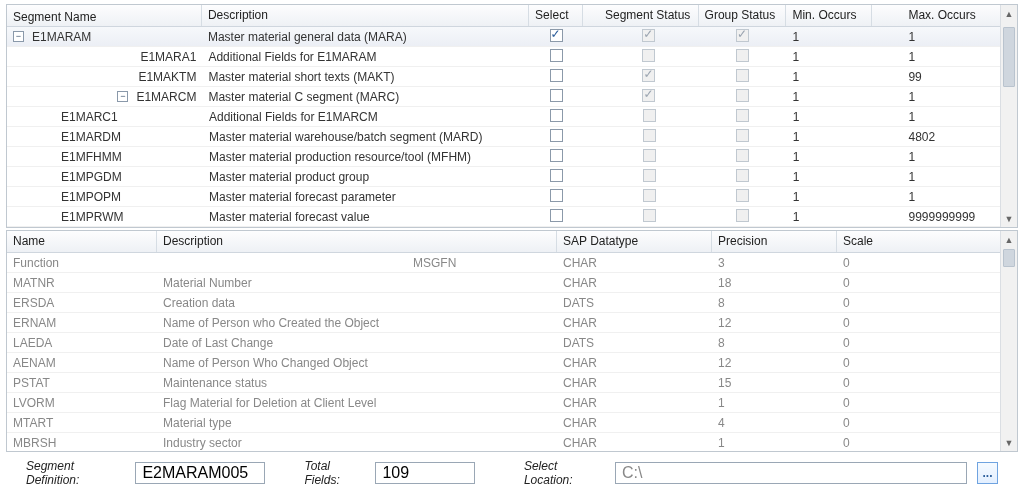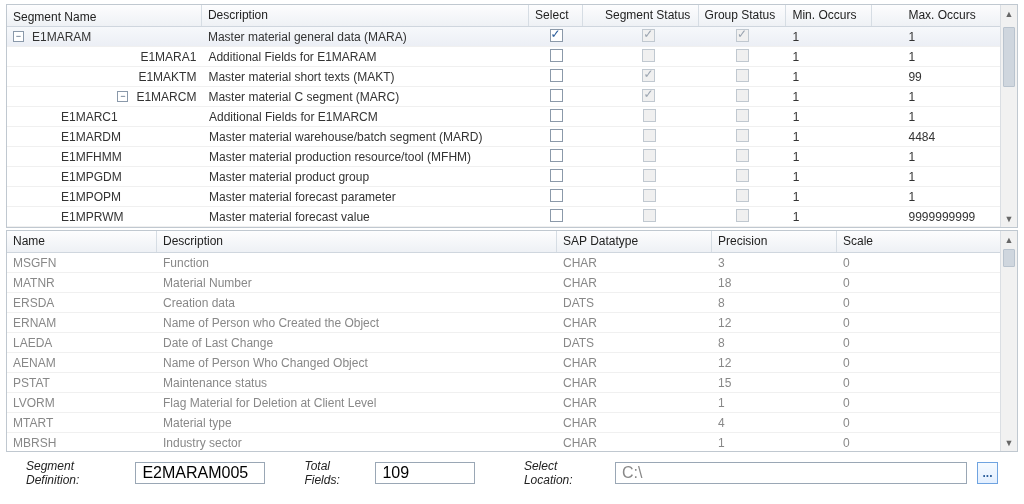--- a/index.html
+++ b/index.html
@@ -240,21 +240,21 @@
           </div>
           <div class="grid-row">
             <div class="cell t-segname indent2">
               <span>E1MARDM</span>
             </div>
             <div class="cell t-desc">Master material warehouse/batch segment (MARD)</div>
             <div class="cell t-select"><span class="chk"></span></div>
             <div class="cell t-segstat"><span class="chk disabled"></span></div>
             <div class="cell t-grpstat"><span class="chk disabled"></span></div>
             <div class="cell t-min">1</div>
-            <div class="cell t-max">4484</div>
+            <div class="cell t-max">4802</div>
           </div>
           <div class="grid-row">
             <div class="cell t-segname indent2">
               <span>E1MFHMM</span>
             </div>
             <div class="cell t-desc">Master material production resource/tool (MFHM)</div>
             <div class="cell t-select"><span class="chk"></span></div>
             <div class="cell t-segstat"><span class="chk disabled"></span></div>
             <div class="cell t-grpstat"><span class="chk disabled"></span></div>
             <div class="cell t-min">1</div>
@@ -306,22 +306,22 @@
     <div class="grid">
       <div class="grid-header">
         <div class="hcell b-name">Name</div>
         <div class="hcell b-desc">Description</div>
         <div class="hcell b-sdt">SAP Datatype</div>
         <div class="hcell b-prec">Precision</div>
         <div class="hcell b-scale" style="border-right:none;">Scale</div>
       </div>
       <div class="grid-body" id="bot-body">
           <div class="grid-row">
+            <div class="cell b-desc lower-text">Function</div>
             <div class="cell b-name lower-text">MSGFN</div>
-            <div class="cell b-desc lower-text">Function</div>
             <div class="cell b-sdt lower-text">CHAR</div>
             <div class="cell b-prec lower-text">3</div>
             <div class="cell b-scale lower-text">0</div>
           </div>
           <div class="grid-row">
             <div class="cell b-name lower-text">MATNR</div>
             <div class="cell b-desc lower-text">Material Number</div>
             <div class="cell b-sdt lower-text">CHAR</div>
             <div class="cell b-prec lower-text">18</div>
             <div class="cell b-scale lower-text">0</div>

